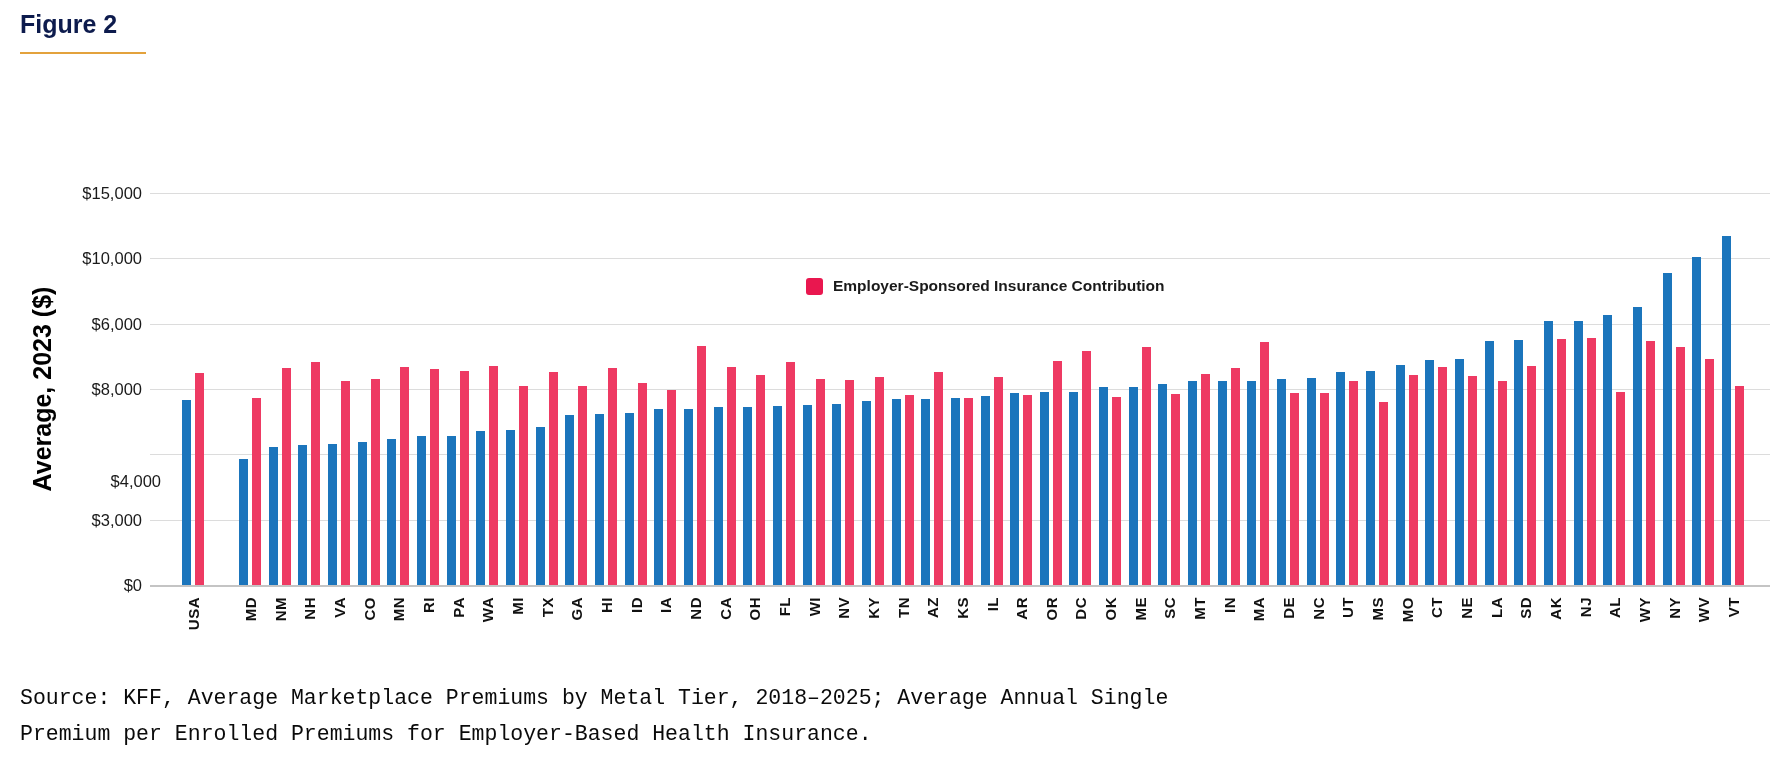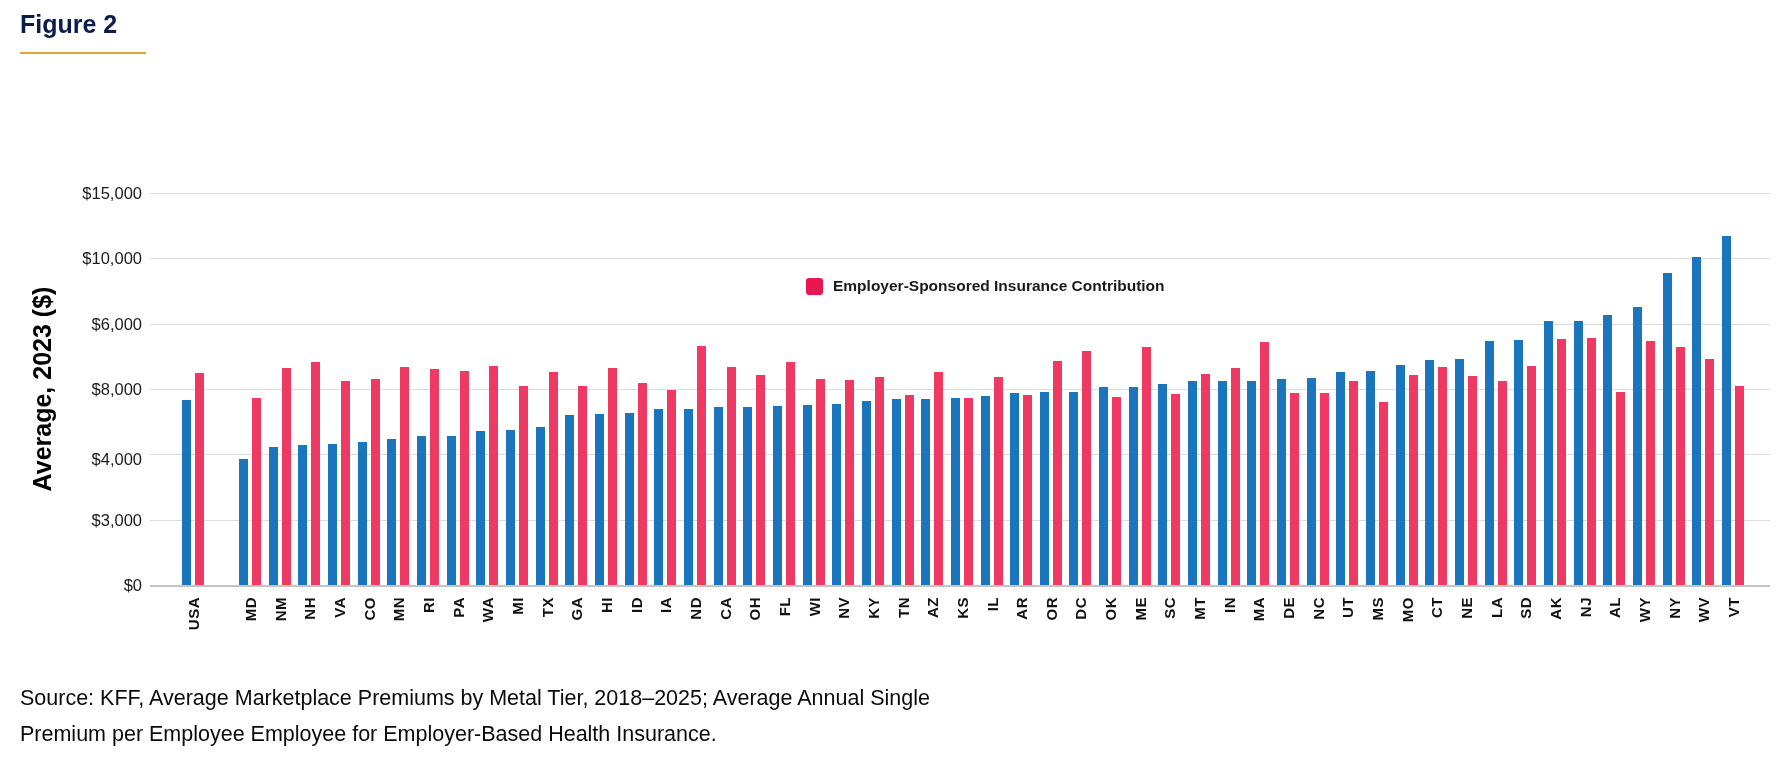--- a/index.html
+++ b/index.html
@@ -15,41 +15,41 @@
   .gridline.baseline{background:#c4c4c4;height:2px;}
   .ytick{position:absolute;left:0;width:142px;text-align:right;font-size:16.5px;color:#1a1a1a;
          line-height:18px;}
   .bar{position:absolute;}
   .xlabel{position:absolute;top:597px;width:18px;display:flex;justify-content:center;}
   .xlabel span{writing-mode:vertical-rl;transform:rotate(180deg);font-size:15px;font-weight:700;
                color:#111;letter-spacing:0.5px;}
   .legend-item{position:absolute;top:277px;display:flex;align-items:center;gap:10px;}
   .legend-swatch{width:17px;height:17px;border-radius:3px;flex:0 0 auto;}
   .legend-text{font-size:15.5px;font-weight:600;color:#1a1a1a;white-space:nowrap;}
-  .source{position:absolute;left:20px;top:680px;font-family:Liberation Sans, sans-serif;
+  .source{position:absolute;left:20px;top:680px;font-family:Liberation Mono, monospace;
           font-size:21.5px;color:#0a0a0a;line-height:36px;}
 </style>
 </head>
 <body>
 
 <div id="page">
 
   <div class="fig-label">Figure 2</div>
   <div class="fig-underline"></div>
 
   <div class="y-axis-label">Average, 2023 ($)</div>
 
   <div id="plot"></div>
 
   <div class="gridline baseline" style="left: 150px; top: 585px; width: 1620px;"></div>
     <div class="ytick" style="top: 576px;">$0</div>
     <div class="gridline" style="left: 150px; top: 520px; width: 1620px;"></div>
     <div class="ytick" style="top: 511px;">$3,000</div>
     <div class="gridline" style="left: 150px; top: 454px; width: 1620px;"></div>
-    <div class="ytick" style="top: 450px;">$4,000</div>
+    <div class="ytick" style="top: 472px; margin-left: 19px;">$4,000</div>
     <div class="gridline" style="left: 150px; top: 389px; width: 1620px;"></div>
     <div class="ytick" style="top: 380px;">$8,000</div>
     <div class="gridline" style="left: 150px; top: 324px; width: 1620px;"></div>
     <div class="ytick" style="top: 315px;">$6,000</div>
     <div class="gridline" style="left: 150px; top: 258px; width: 1620px;"></div>
     <div class="ytick" style="top: 249px;">$10,000</div>
     <div class="gridline" style="left: 150px; top: 193px; width: 1620px;"></div>
     <div class="ytick" style="top: 184px;">$15,000</div>
     <div class="bar" style="left: 182px; top: 400px; width: 9px; height: 185px; background: rgb(27, 117, 188);"></div>
     <div class="bar" style="left: 195px; top: 373px; width: 9px; height: 212px; background: rgb(238, 58, 99);"></div>
@@ -311,16 +311,16 @@
     <div class="xlabel" style="left: 1724px;">
       <span>VT</span>
     </div>
   <div class="legend-item" style="left:806px;">
     <span class="legend-swatch" style="background: rgb(233, 23, 79);"></span>
     <span class="legend-text">Employer-Sponsored Insurance Contribution</span>
   </div>
 
   <div class="source">
     <div>Source: KFF, Average Marketplace Premiums by Metal Tier, 2018–2025; Average Annual Single</div>
-    <div>Premium per Employee Employee for Employer-Based Health Insurance.</div>
+    <div>Premium per Enrolled Premiums for Employer-Based Health Insurance.</div>
   </div>
 
 </div>
 
 </body></html>

